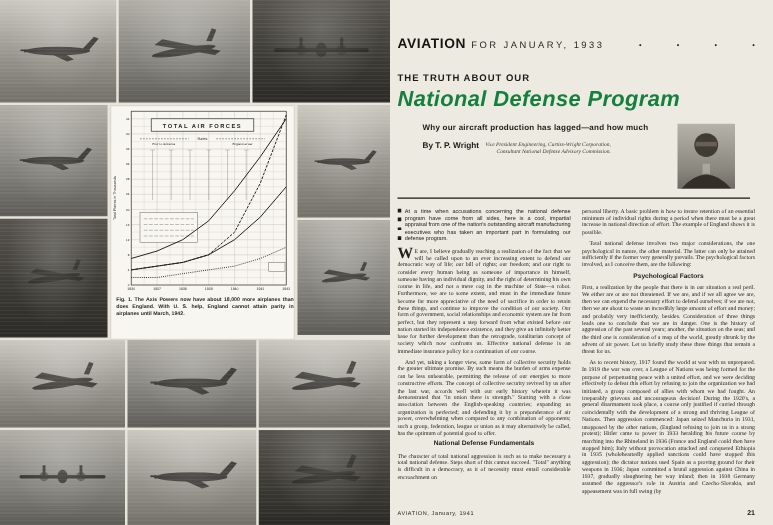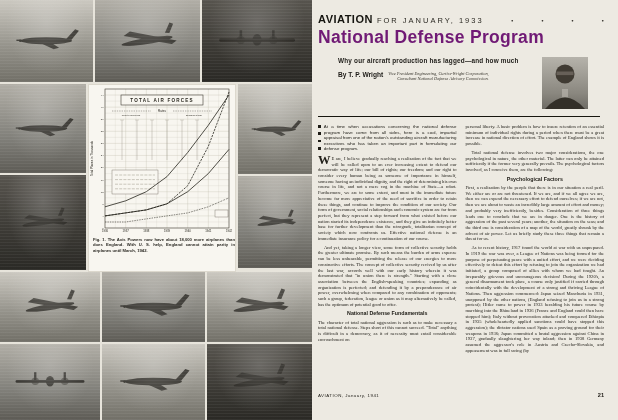--- a/index.html
+++ b/index.html
@@ -29,31 +29,31 @@
   .p11{left:0;top:344px;width:100px;height:76px}
   .p12{left:102px;top:344px;width:103px;height:76px}
   .p13{left:207px;top:344px;width:105px;height:76px}
   
   .chart-panel{position:absolute;left:88px;top:84px;width:148px;height:188px;
     background:#f8f6f0;box-shadow:0 0 0 1px #dcd8cd inset}
   .fig-caption{position:absolute;left:0;top:152px;width:142px;padding:1px 3px 0 5px;
     font-family:"Liberation Sans",sans-serif;font-size:4.2px;line-height:5.3px;
     font-weight:bold;color:#2b2923;text-align:justify}
   
-  .article{position:absolute;left:318px;top:0;width:292px;height:349px}
+  .article{position:absolute;left:318px;top:16px;width:292px;height:349px}
   .mag-header{display:flex;align-items:baseline;margin-top:13px}
   .mag-logo{font-family:"Liberation Sans",sans-serif;font-weight:bold;font-size:11px;
     letter-spacing:.5px;color:#15140f}
   .mag-date{font-family:"Liberation Sans",sans-serif;font-size:7.5px;letter-spacing:2px;
     margin-left:4px;color:#2a2822}
   .mag-dots{flex:1;font-size:7px;word-spacing:26px;text-align:right;margin-right:6px;color:#2a2822}
   .kicker{margin-top:17px;font-family:"Liberation Sans",sans-serif;font-weight:bold;
     font-size:7.6px;letter-spacing:.8px}
   .title{margin:2px 0 0;font-family:"Liberation Sans",sans-serif;font-weight:bold;
-    font-size:17.5px;letter-spacing:.3px;color:#701a75}
+    font-style:italic;font-size:17.5px;letter-spacing:.3px;color:#15803d}
   .deck-row{display:flex;margin-top:9px}
   .deck-left{margin-left:20px;width:196px}
   .deck{font-family:"Liberation Sans",sans-serif;font-weight:bold;font-size:6.4px;letter-spacing:.2px}
   .byline-row{display:flex;align-items:flex-start;margin-top:7px}
   .byline{font-family:"Liberation Sans",sans-serif;font-weight:bold;font-size:6.6px;white-space:nowrap}
   .affil{margin-left:5px;font-size:4.4px;line-height:5.4px;font-style:italic;
     color:#3a372f;text-align:right}
   .portrait{width:46px;height:52px;margin-left:8px;position:relative;overflow:hidden;
     background:linear-gradient(180deg,#b6b3ab,#8a877f 70%,#6e6b64)}
   .rule{border-top:1.2px solid #17160f;margin-top:7px;width:282px}
@@ -319,20 +319,21 @@
 </div>
 
 <div class="article">
 
   <div class="mag-header">
     <span class="mag-logo">AVIATION</span>
     <span class="mag-date">FOR JANUARY, 1933</span>
     <span class="mag-dots">•  •  •  •</span>
   </div>
 
+  <div class="kicker">THE TRUTH ABOUT OUR</div>
   <h1 class="title">National Defense Program</h1>
 
   <div class="deck-row">
     <div class="deck-left">
       <div class="deck">Why our aircraft production has lagged—and how much</div>
       <div class="byline-row">
         <span class="byline">By T. P. Wright</span>
         <span class="affil">
           <span>Vice President Engineering, Curtiss-Wright Corporation,</span><br>
           <span>Consultant National Defense Advisory Commission.</span>

